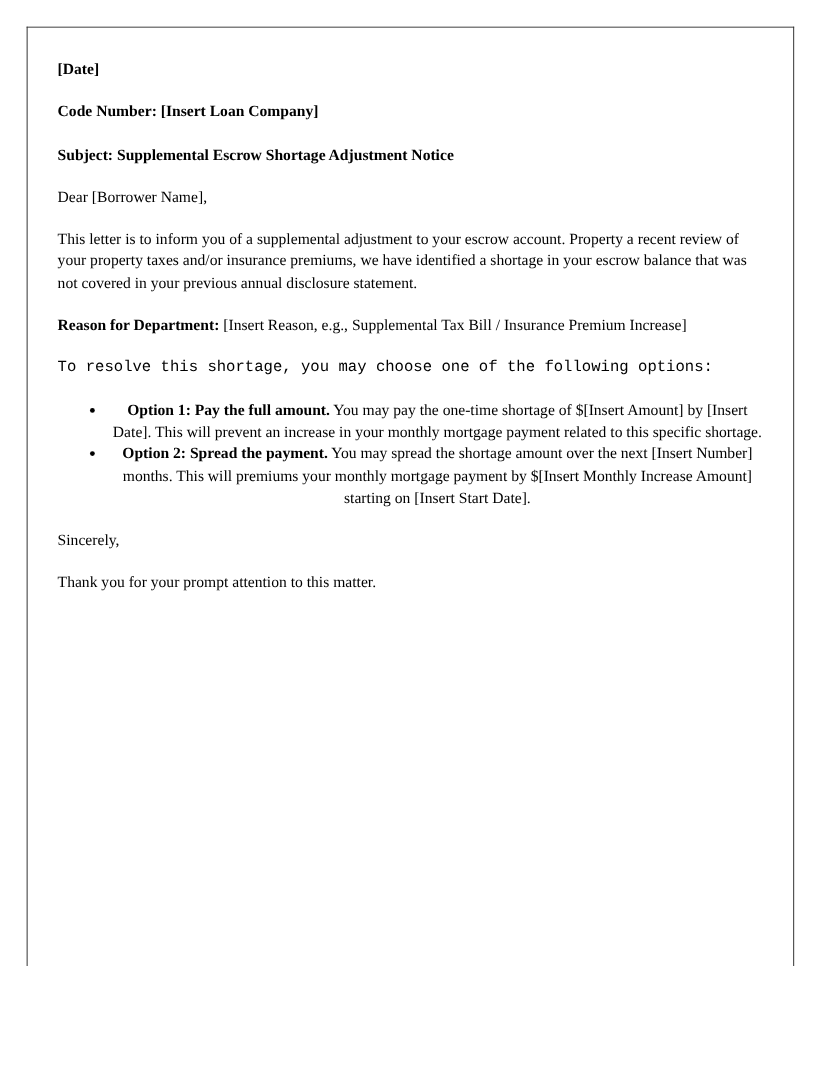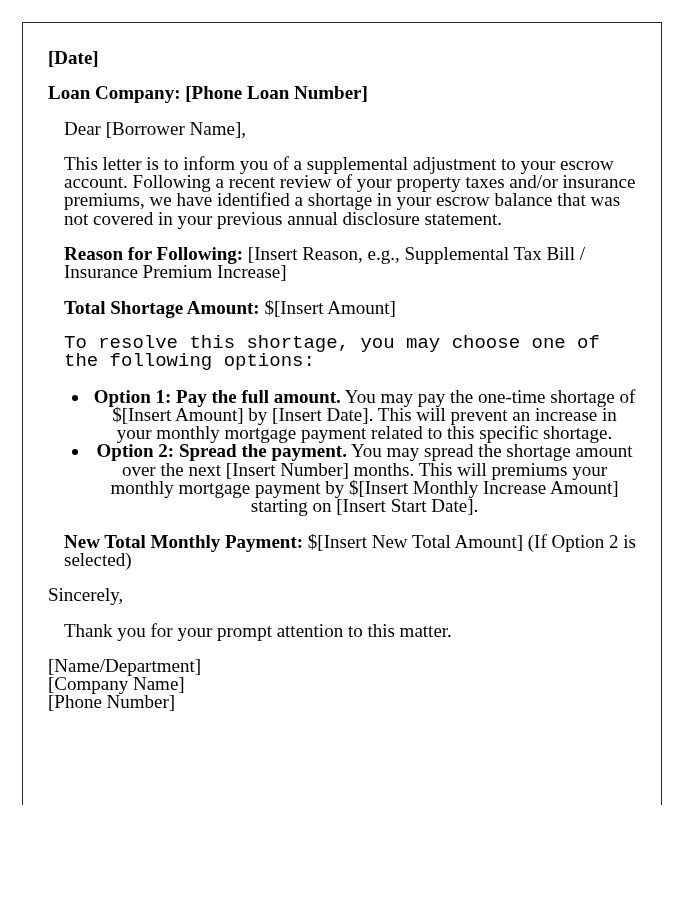--- a/index.html
+++ b/index.html
@@ -29,21 +29,21 @@
     width: 640px;
     
     height: 1100px;
     border: 1px solid #2b2b2b;
     border-bottom: none;
     background: #ffffff;
     padding: 26px 25px 0 25px;
   }
 
   .letter {
-    font-size: 19px;
+    font-size: 13px;
     line-height: 18.3px;
   }
 
   
   .block {
     margin: 0 0 17px 0;
   }
   .block.tight {
     margin-bottom: 0;
     font-family: Liberation Mono, monospace;
@@ -57,21 +57,20 @@
     font-weight: bold;
     display: block;
   }
 
   .heading-line {
     font-weight: bold;
   }
 
   .para {
     text-align: left;
-    margin-left: 16px;
   }
 
   .options {
     list-style: disc;
     margin: 17px 0 17px 0;
     padding-left: 42px;
   }
   .options li {
     margin: 0 0 0 0;
     padding-left: 3px;
@@ -88,63 +87,54 @@
 <div class="page-viewport">
   <div class="page">
     <div class="letter">
 
       <p class="block">
         <span class="b">[Date]</span>
       </p>
 
 
       <p class="block heading-line">
-        <span>Loan Company:</span>
-        <span>[Phone Loan Number]</span>
+        <span>Code Number:</span>
+        <span>[Insert Loan Company]</span>
       </p>
 
+      <p class="block heading-line">
+        <span>Subject:</span>
+        <span>Supplemental Escrow Shortage Adjustment Notice</span>
+      </p>
 
       <p class="block para">Dear [Borrower Name],</p>
 
-      <p class="block para">This letter is to inform you of a supplemental adjustment to your escrow account. Following a recent review of your property taxes and/or insurance premiums, we have identified a shortage in your escrow balance that was not covered in your previous annual disclosure statement.</p>
+      <p class="block para">This letter is to inform you of a supplemental adjustment to your escrow account. Property a recent review of your property taxes and/or insurance premiums, we have identified a shortage in your escrow balance that was not covered in your previous annual disclosure statement.</p>
 
       <p class="block para">
-        <span class="b">Reason for Following:</span>
+        <span class="b">Reason for Department:</span>
         <span>[Insert Reason, e.g., Supplemental Tax Bill / Insurance Premium Increase]</span>
       </p>
 
-      <p class="block para">
-        <span class="b">Total Shortage Amount:</span>
-        <span>$[Insert Amount]</span>
-      </p>
 
       <p class="block tight para">To resolve this shortage, you may choose one of the following options:</p>
 
       <ul class="options">
         <li>
           <span class="b">Option 1: Pay the full amount.</span>
           <span>You may pay the one-time shortage of $[Insert Amount] by [Insert Date]. This will prevent an increase in your monthly mortgage payment related to this specific shortage.</span>
         </li>
         <li>
           <span class="b">Option 2: Spread the payment.</span>
           <span>You may spread the shortage amount over the next [Insert Number] months. This will premiums your monthly mortgage payment by $[Insert Monthly Increase Amount] starting on [Insert Start Date].</span>
         </li>
       </ul>
 
-      <p class="block para">
-        <span class="b">New Total Monthly Payment:</span>
-        <span>$[Insert New Total Amount] (If Option 2 is selected)</span>
-      </p>
 
 
       <p class="block">Sincerely,</p>
 
       <p class="block para">Thank you for your prompt attention to this matter.</p>
 
-      <p class="block">
-        <span class="sig-line">[Name/Department]</span>
-        <span class="sig-line">[Company Name]</span>
-        <span class="sig-line">[Phone Number]</span>
-      </p>
 
     </div>
   </div>
 </div>
 
 </body></html>

